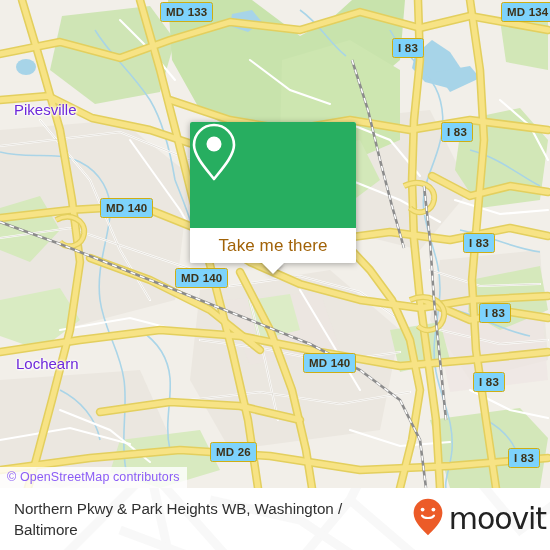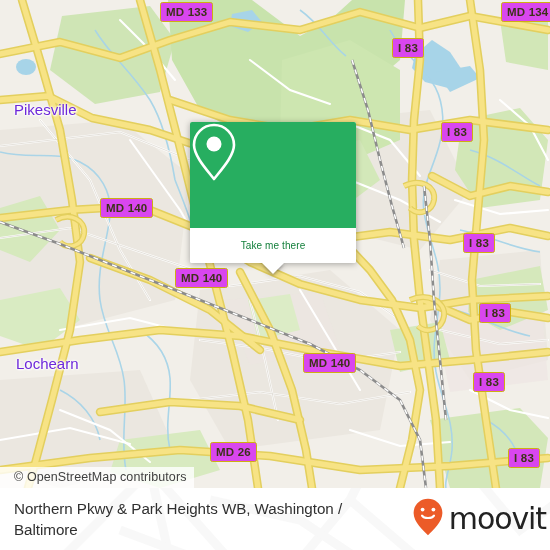--- a/index.html
+++ b/index.html
@@ -12,56 +12,56 @@
 
   
   .map{position:absolute;left:0;top:0;width:550px;height:488px;overflow:hidden;
        background:#f2efe9;}
   .map svg{position:absolute;left:0;top:0;display:block;}
 
   
   .attrib{
     position:absolute;left:0;top:467px;
     background:rgba(255,255,255,0.80);
-    font-size:12.5px;color:#404040;
-    padding:3px 7px 4px 14px;
+    font-size:12.5px;color:#8b5cf6;
+    padding:3px 7px 4px 7px;
     letter-spacing:0.1px;
     white-space:nowrap;
     line-height:14px;
   }
 
   
   .popup{position:absolute;left:190px;top:122px;width:166px;height:141px;
          filter:drop-shadow(0 1px 3px rgba(0,0,0,0.32));}
   .popup-body{width:166px;height:141px;background:#fff;border-radius:2px;overflow:hidden;
               display:flex;flex-direction:column;}
   .popup-green{flex:0 0 106px;background:#27ae60;display:flex;align-items:center;justify-content:center;}
   .popup-green svg{display:block;}
   .popup-label{flex:1;display:flex;align-items:center;justify-content:center;
-               font-size:10px;color:#15803d;background:#fff;letter-spacing:0.1px;}
+               font-size:17px;color:#a16207;background:#fff;letter-spacing:0.1px;}
   .popup-tip{position:absolute;left:50%;top:141px;margin-left:-11px;width:0;height:0;
              border-left:11px solid transparent;border-right:11px solid transparent;
              border-top:11px solid #ffffff;
              filter:drop-shadow(0 2px 1px rgba(0,0,0,0.18));}
 
   
   .footer{position:absolute;left:0;top:488px;width:550px;height:62px;background:#fff;
           overflow:hidden;}
   .footer-watermark{position:absolute;left:0;top:-488px;width:550px;height:550px;opacity:0.30;}
   .footer-inner{position:relative;display:flex;align-items:center;height:62px;
                 padding:0 0 0 14px;box-sizing:border-box;}
   .footer-title{flex:1;font-size:15.2px;line-height:21px;color:#303030;letter-spacing:-0.05px;
                 padding-right:10px;}
   .brand{display:flex;align-items:center;gap:6px;flex:0 0 auto;padding-right:4px;}
   .brand-pin{display:block;}
   .brand-text{font-size:30px;line-height:30px;color:#222;letter-spacing:-1.1px;
               font-family:"DejaVu Sans","Liberation Sans",sans-serif;font-weight:400;}
 
   
-  .shield{position:absolute;background:#d946ef;border:1.6px solid #cfae12;border-radius:2.5px;
+  .shield{position:absolute;background:#7dd3fc;border:1.6px solid #cfae12;border-radius:2.5px;
           color:#3d3219;font-size:11.5px;font-weight:bold;line-height:12px;
           padding:2.5px 5px 3px 5px;white-space:nowrap;letter-spacing:0.2px;}
   .placelabel{position:absolute;color:#6d28d9;font-size:15px;white-space:nowrap;
               text-shadow:0 0 3px #fff,0 0 3px #fff,0 0 2px #fff,1px 1px 2px #fff;}
 </style>
 </head>
 <body>
 
 <div class="screen">
 

